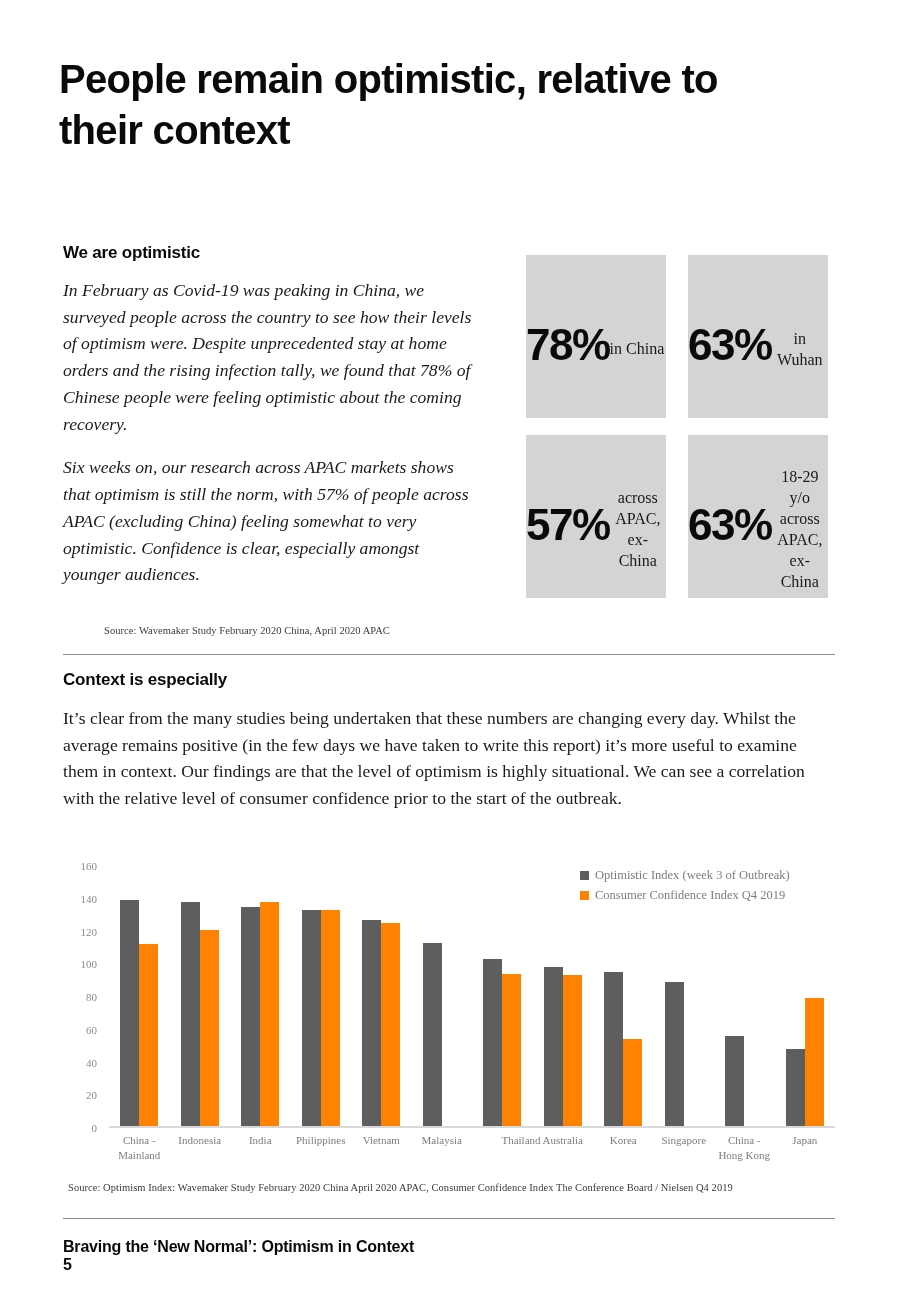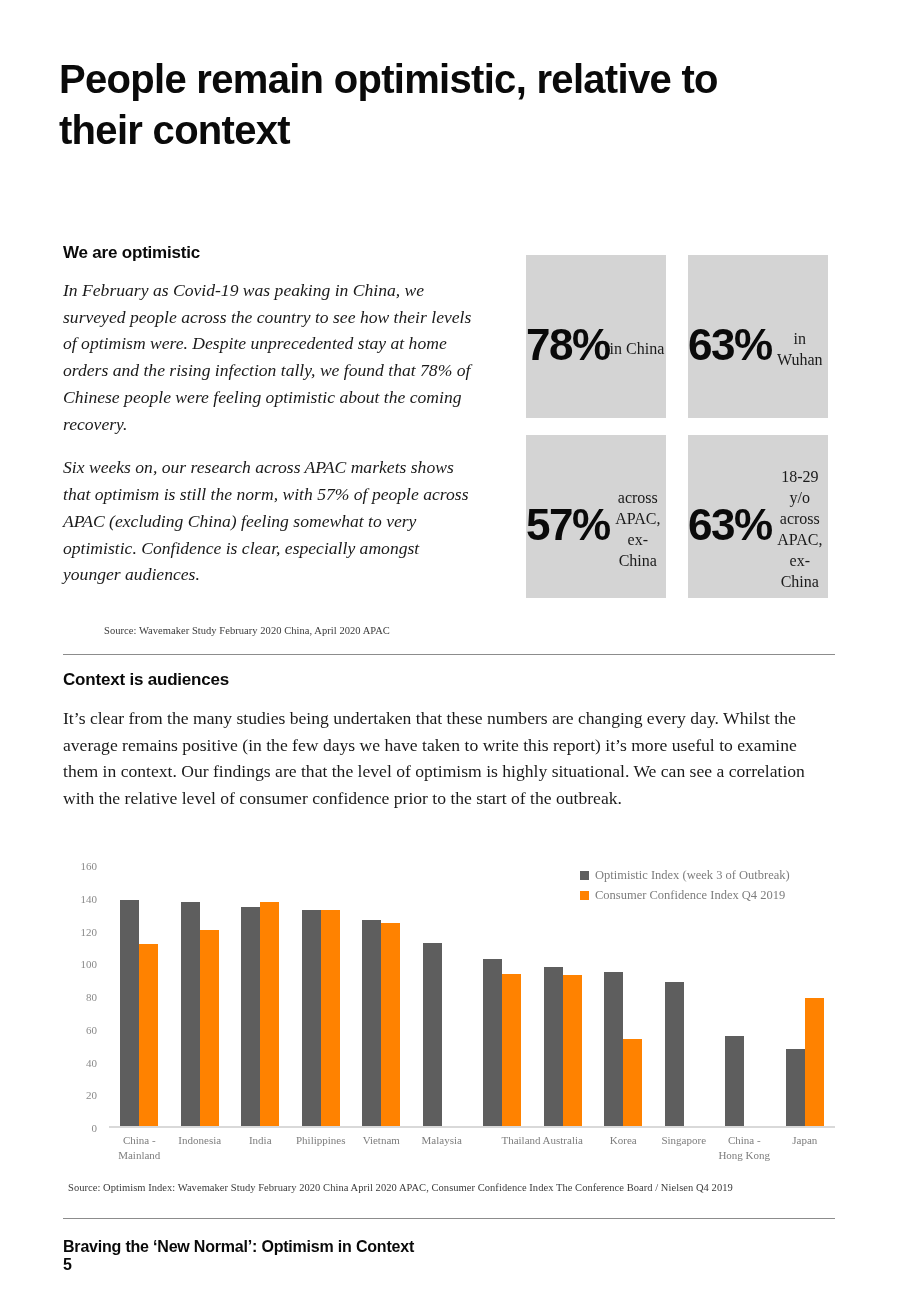--- a/index.html
+++ b/index.html
@@ -258,21 +258,21 @@
       <div class="stat-value">63%</div>
       <div class="stat-label">18-29 y/o
 across APAC,
 ex-China</div>
     </div>
   </div>
 
   <div class="rule" id="rule-mid"></div>
 
   <div id="context-sec">
-    <div class="sec-head">Context is audiences</div>
+    <div class="sec-head">Context is especially</div>
     <p>It’s clear from the many studies being undertaken that these numbers are changing every day. Whilst the average remains positive (in the few days we have taken to write this report) it’s more useful to examine them in context. Our findings are that the level of optimism is highly situational. We can see a correlation with the relative level of consumer confidence prior to the start of the outbreak.</p>
   </div>
 
   <div id="chart">
     <div class="y-axis">
         <div class="y-tick" style="top: 273px;">0</div>
         <div class="y-tick" style="top: 240.25px;">20</div>
         <div class="y-tick" style="top: 207.5px;">40</div>
         <div class="y-tick" style="top: 174.75px;">60</div>
         <div class="y-tick" style="top: 142px;">80</div>

